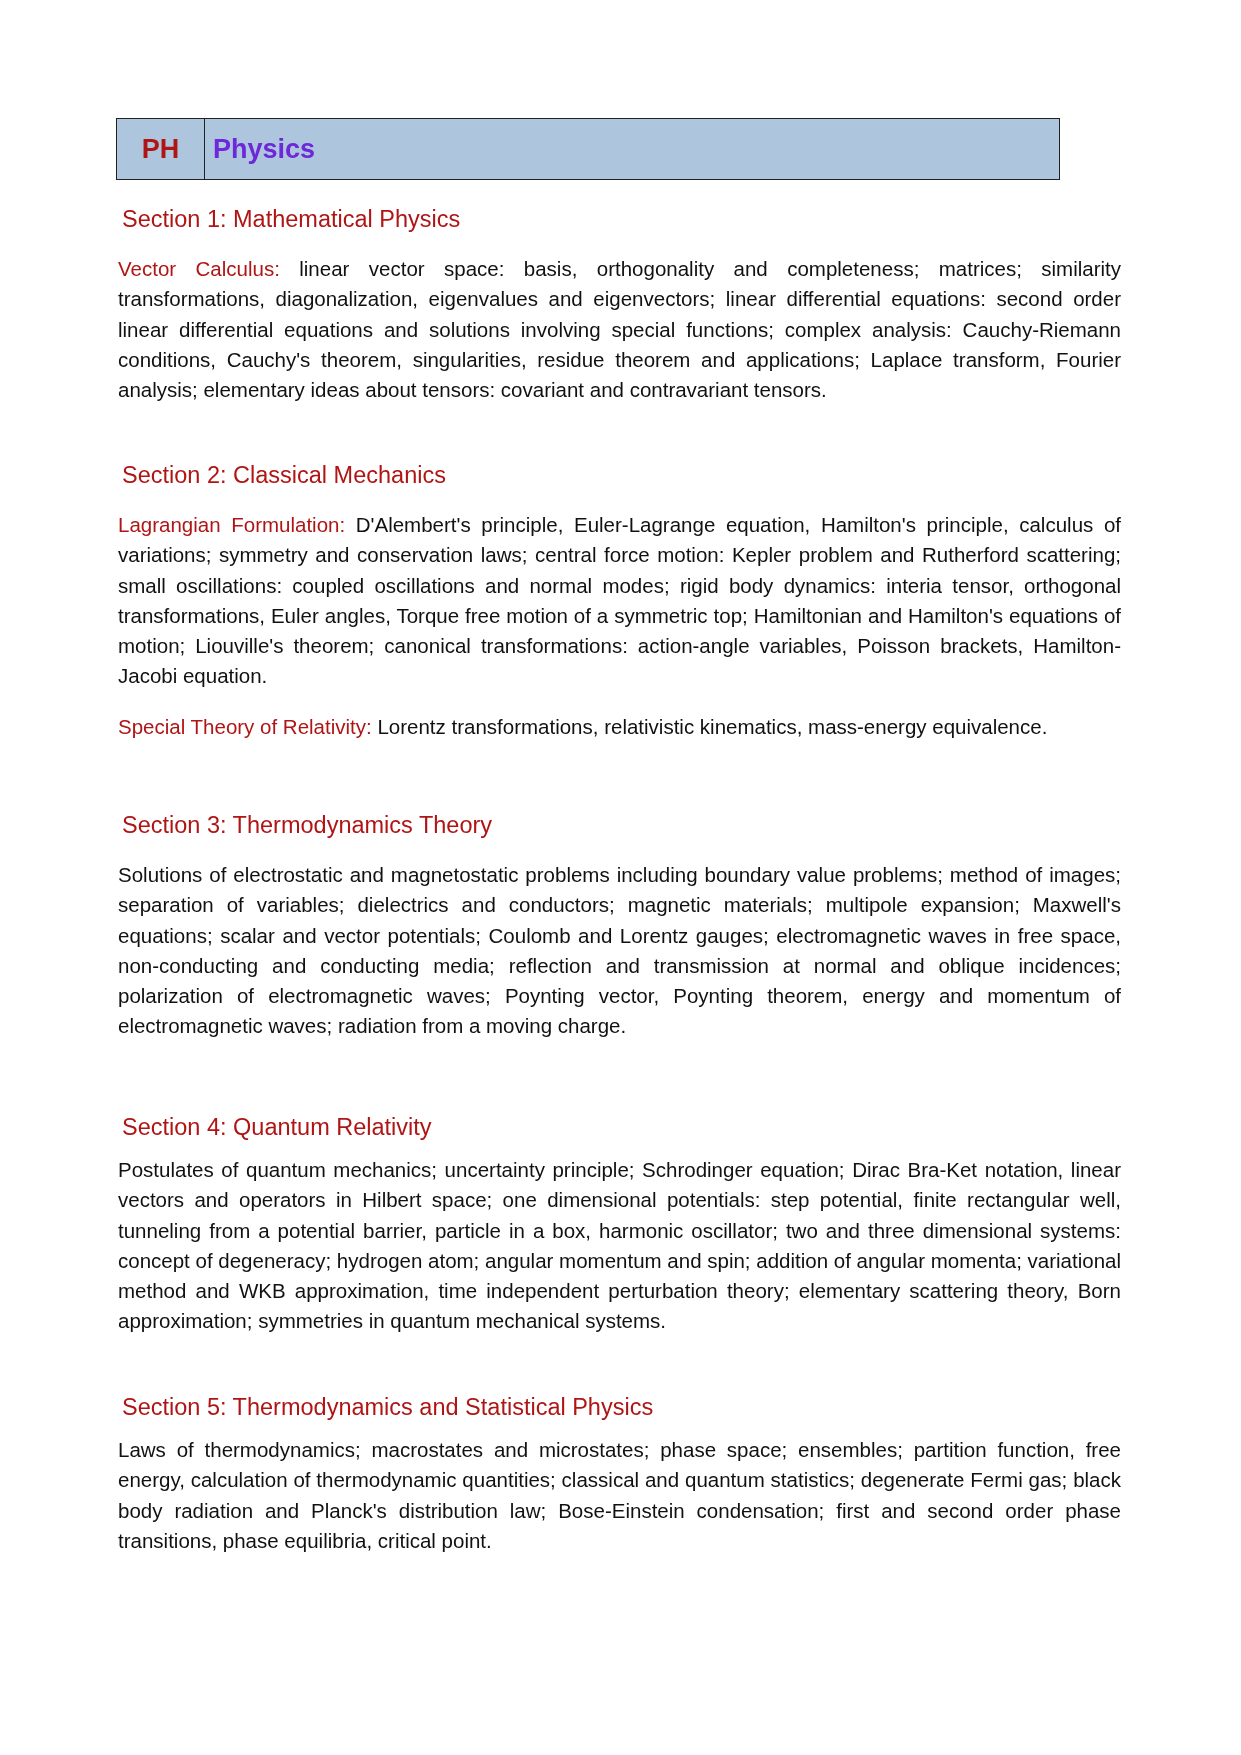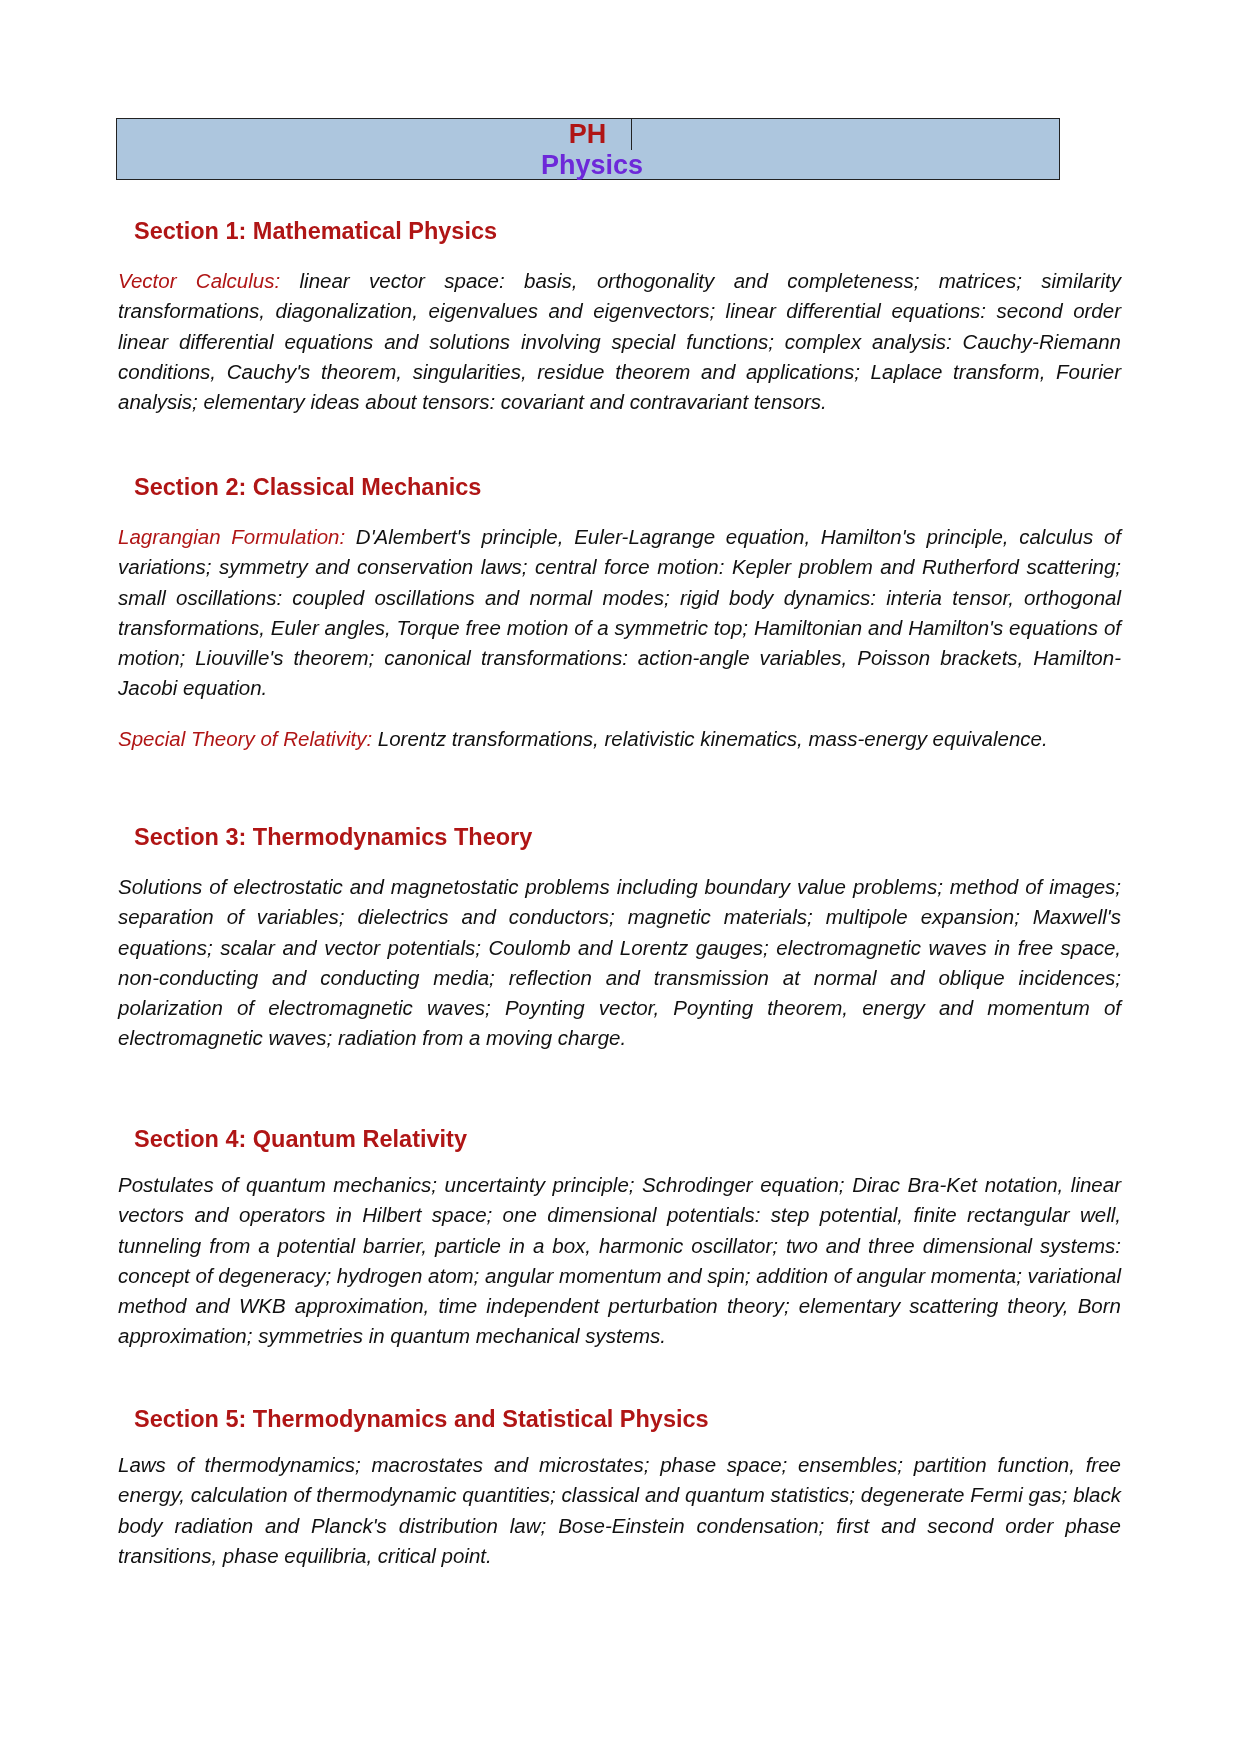--- a/index.html
+++ b/index.html
@@ -1,26 +1,26 @@
 <!DOCTYPE html>
 <html><head>
 <meta charset="utf-8">
 <style>
   html, body { margin:0; padding:0; background:#ffffff; }
   body { width:1241px; height:1755px; position:relative; overflow:hidden;
          font-family:"Liberation Sans", sans-serif; color:#111; }
   .page { position:absolute; left:118px; top:118px; width:1003px; }
   .header-box { position:absolute; left:-2px; top:0; width:944px; height:62px;
-    background:#adc6de; border:1.5px solid #222; display:flex; align-items:center; box-sizing:border-box;flex-direction:column; }
+    background:#adc6de; border:1.5px solid #222; display:flex; align-items:center; box-sizing:border-box; }
   .header-code { width:88px; height:100%; border-right:1.5px solid #222; display:flex;
     align-items:center; justify-content:center; font-weight:bold; font-size:27px; color:#b01515; box-sizing:border-box; }
   .header-title { padding-left:8px; font-weight:bold; font-size:27px; color:#6d28d9; }
   .section { position:absolute; left:0; width:1003px; }
-  .section-title { font-weight:bold; font-size:23.5px; color:#b01515; margin:16px; line-height:30px; }
-  .para { font-size:20.5px; line-height:30.3px; text-align:justify; margin:0; color:#111;font-style:italic; }
+  .section-title { font-weight:normal; font-size:23.5px; color:#b01515; margin:4px; line-height:30px; }
+  .para { font-size:20.5px; line-height:30.3px; text-align:justify; margin:0; color:#111; }
   .para .lead { color:#b01515; }
 </style>
 </head>
 <body>
 
 <div class="page">
   <div class="header-box">
     <div class="header-code">PH</div>
     <div class="header-title">Physics</div>
   </div>

